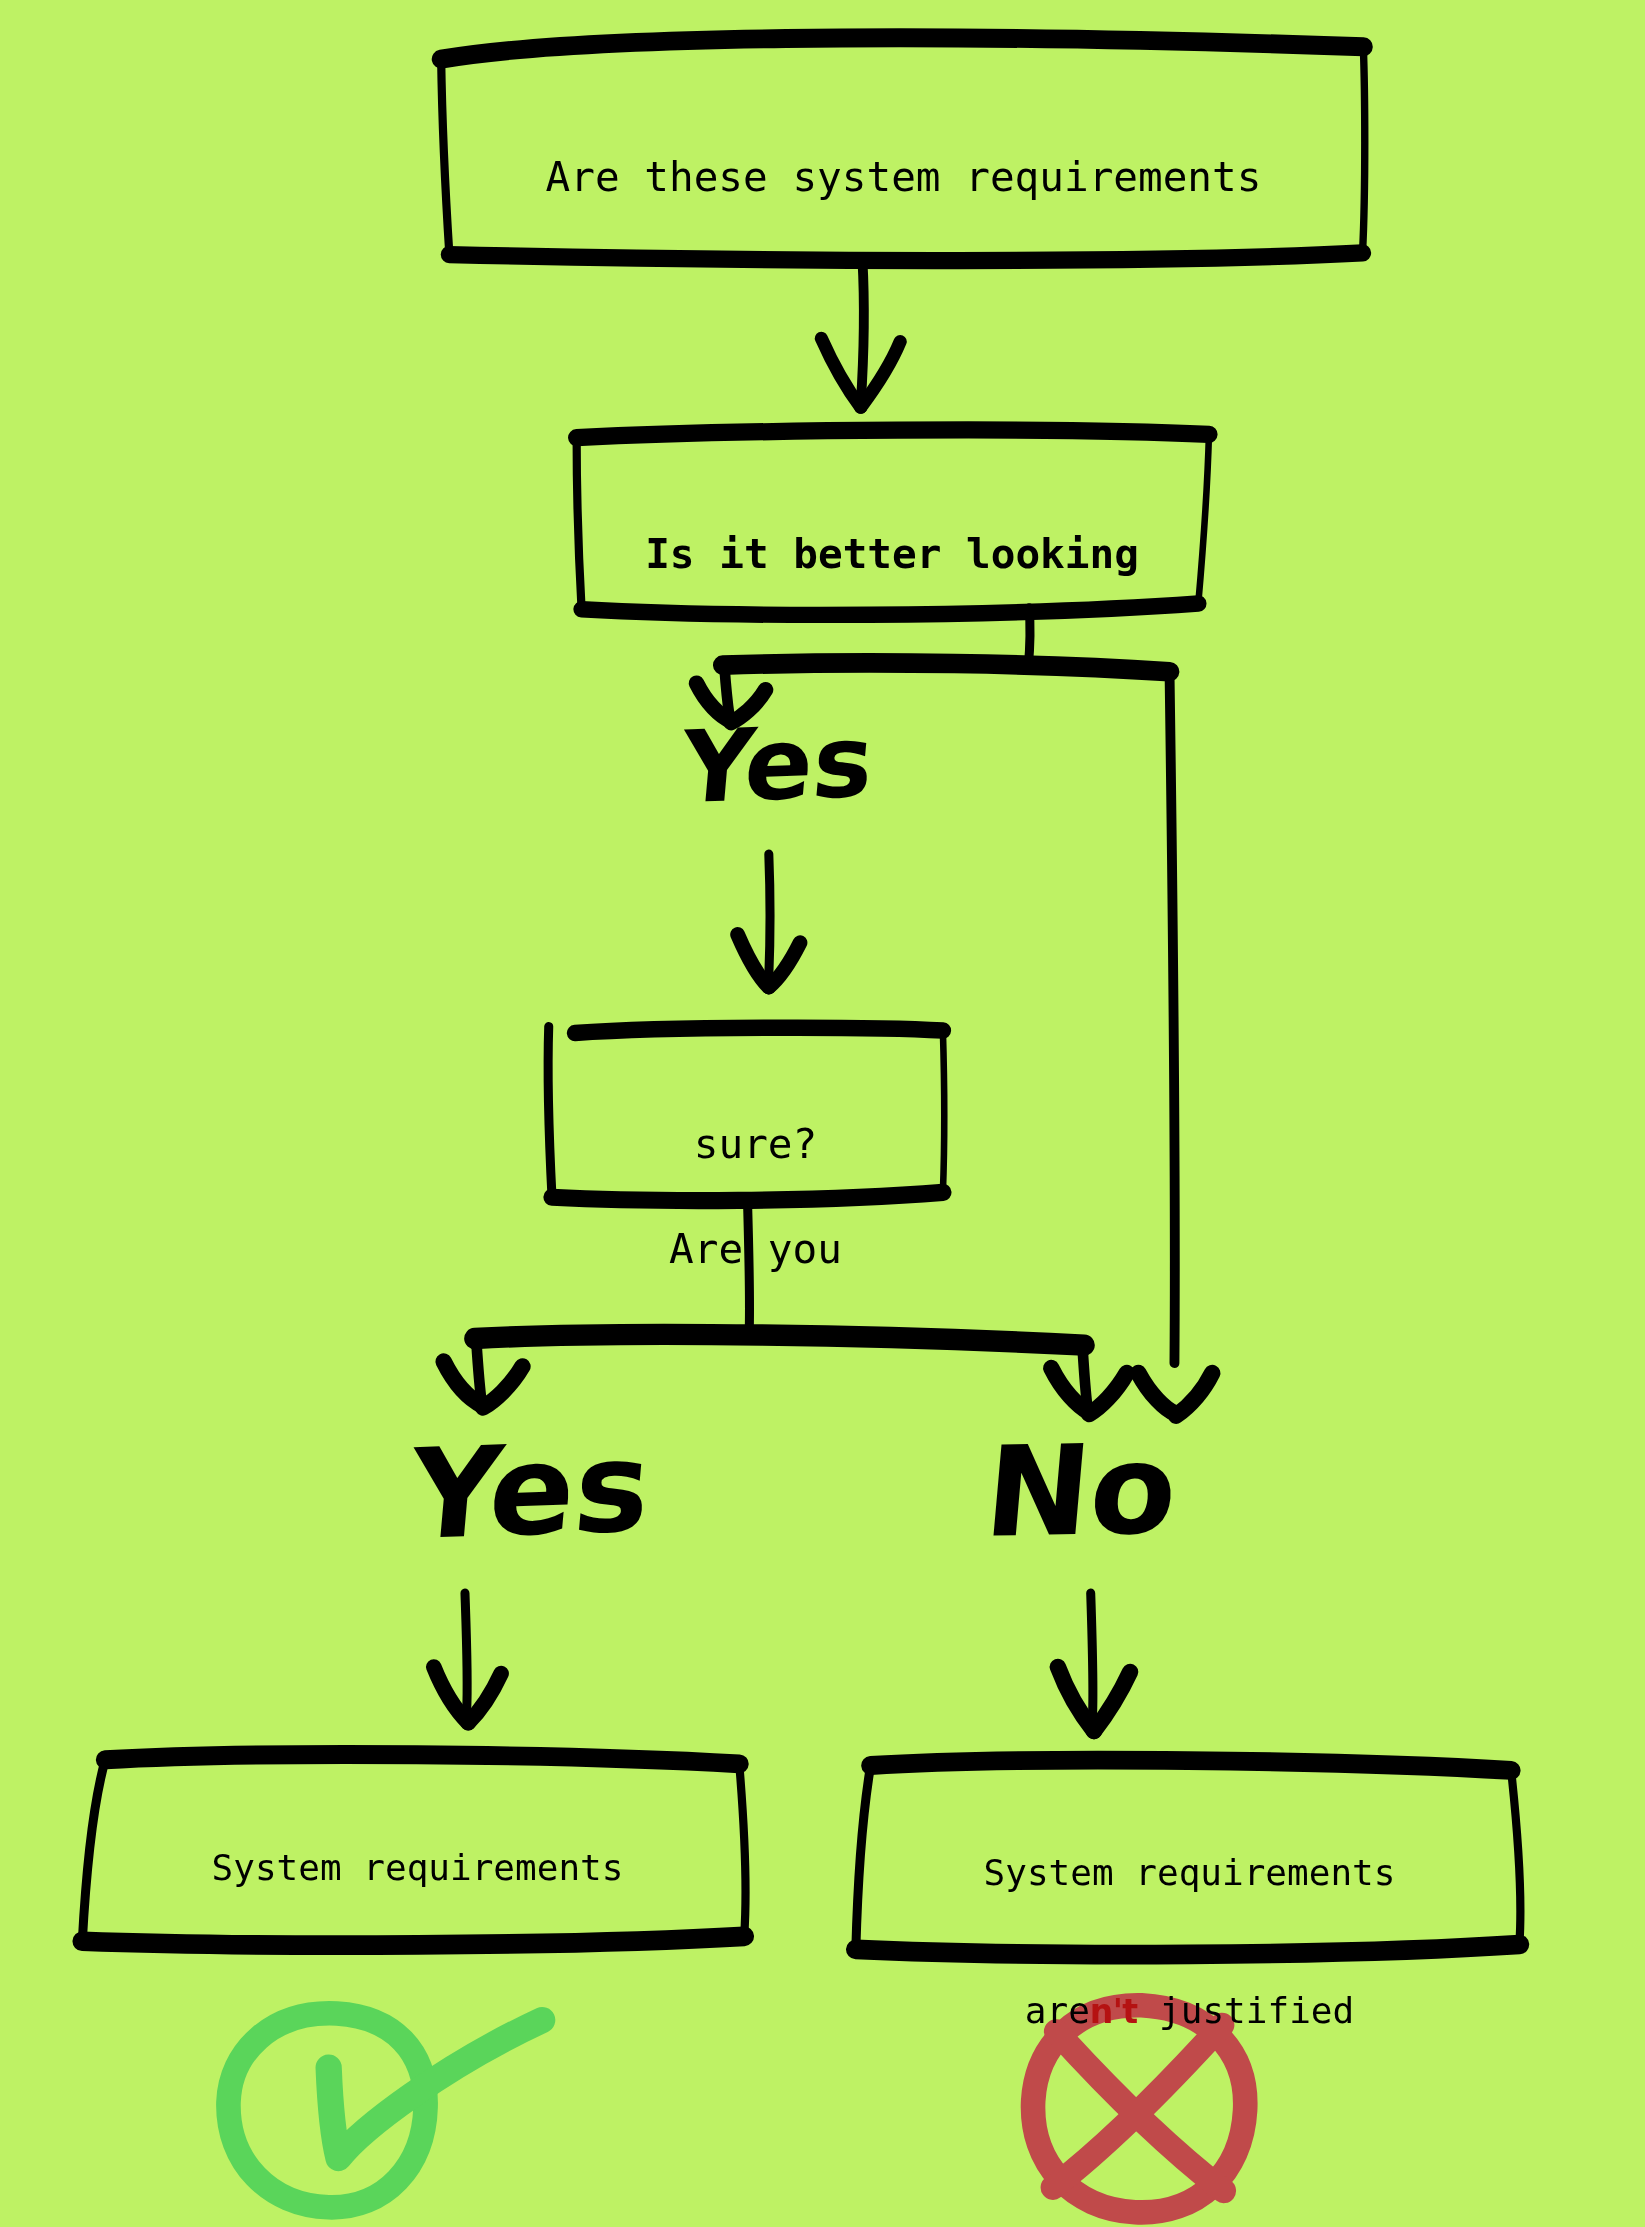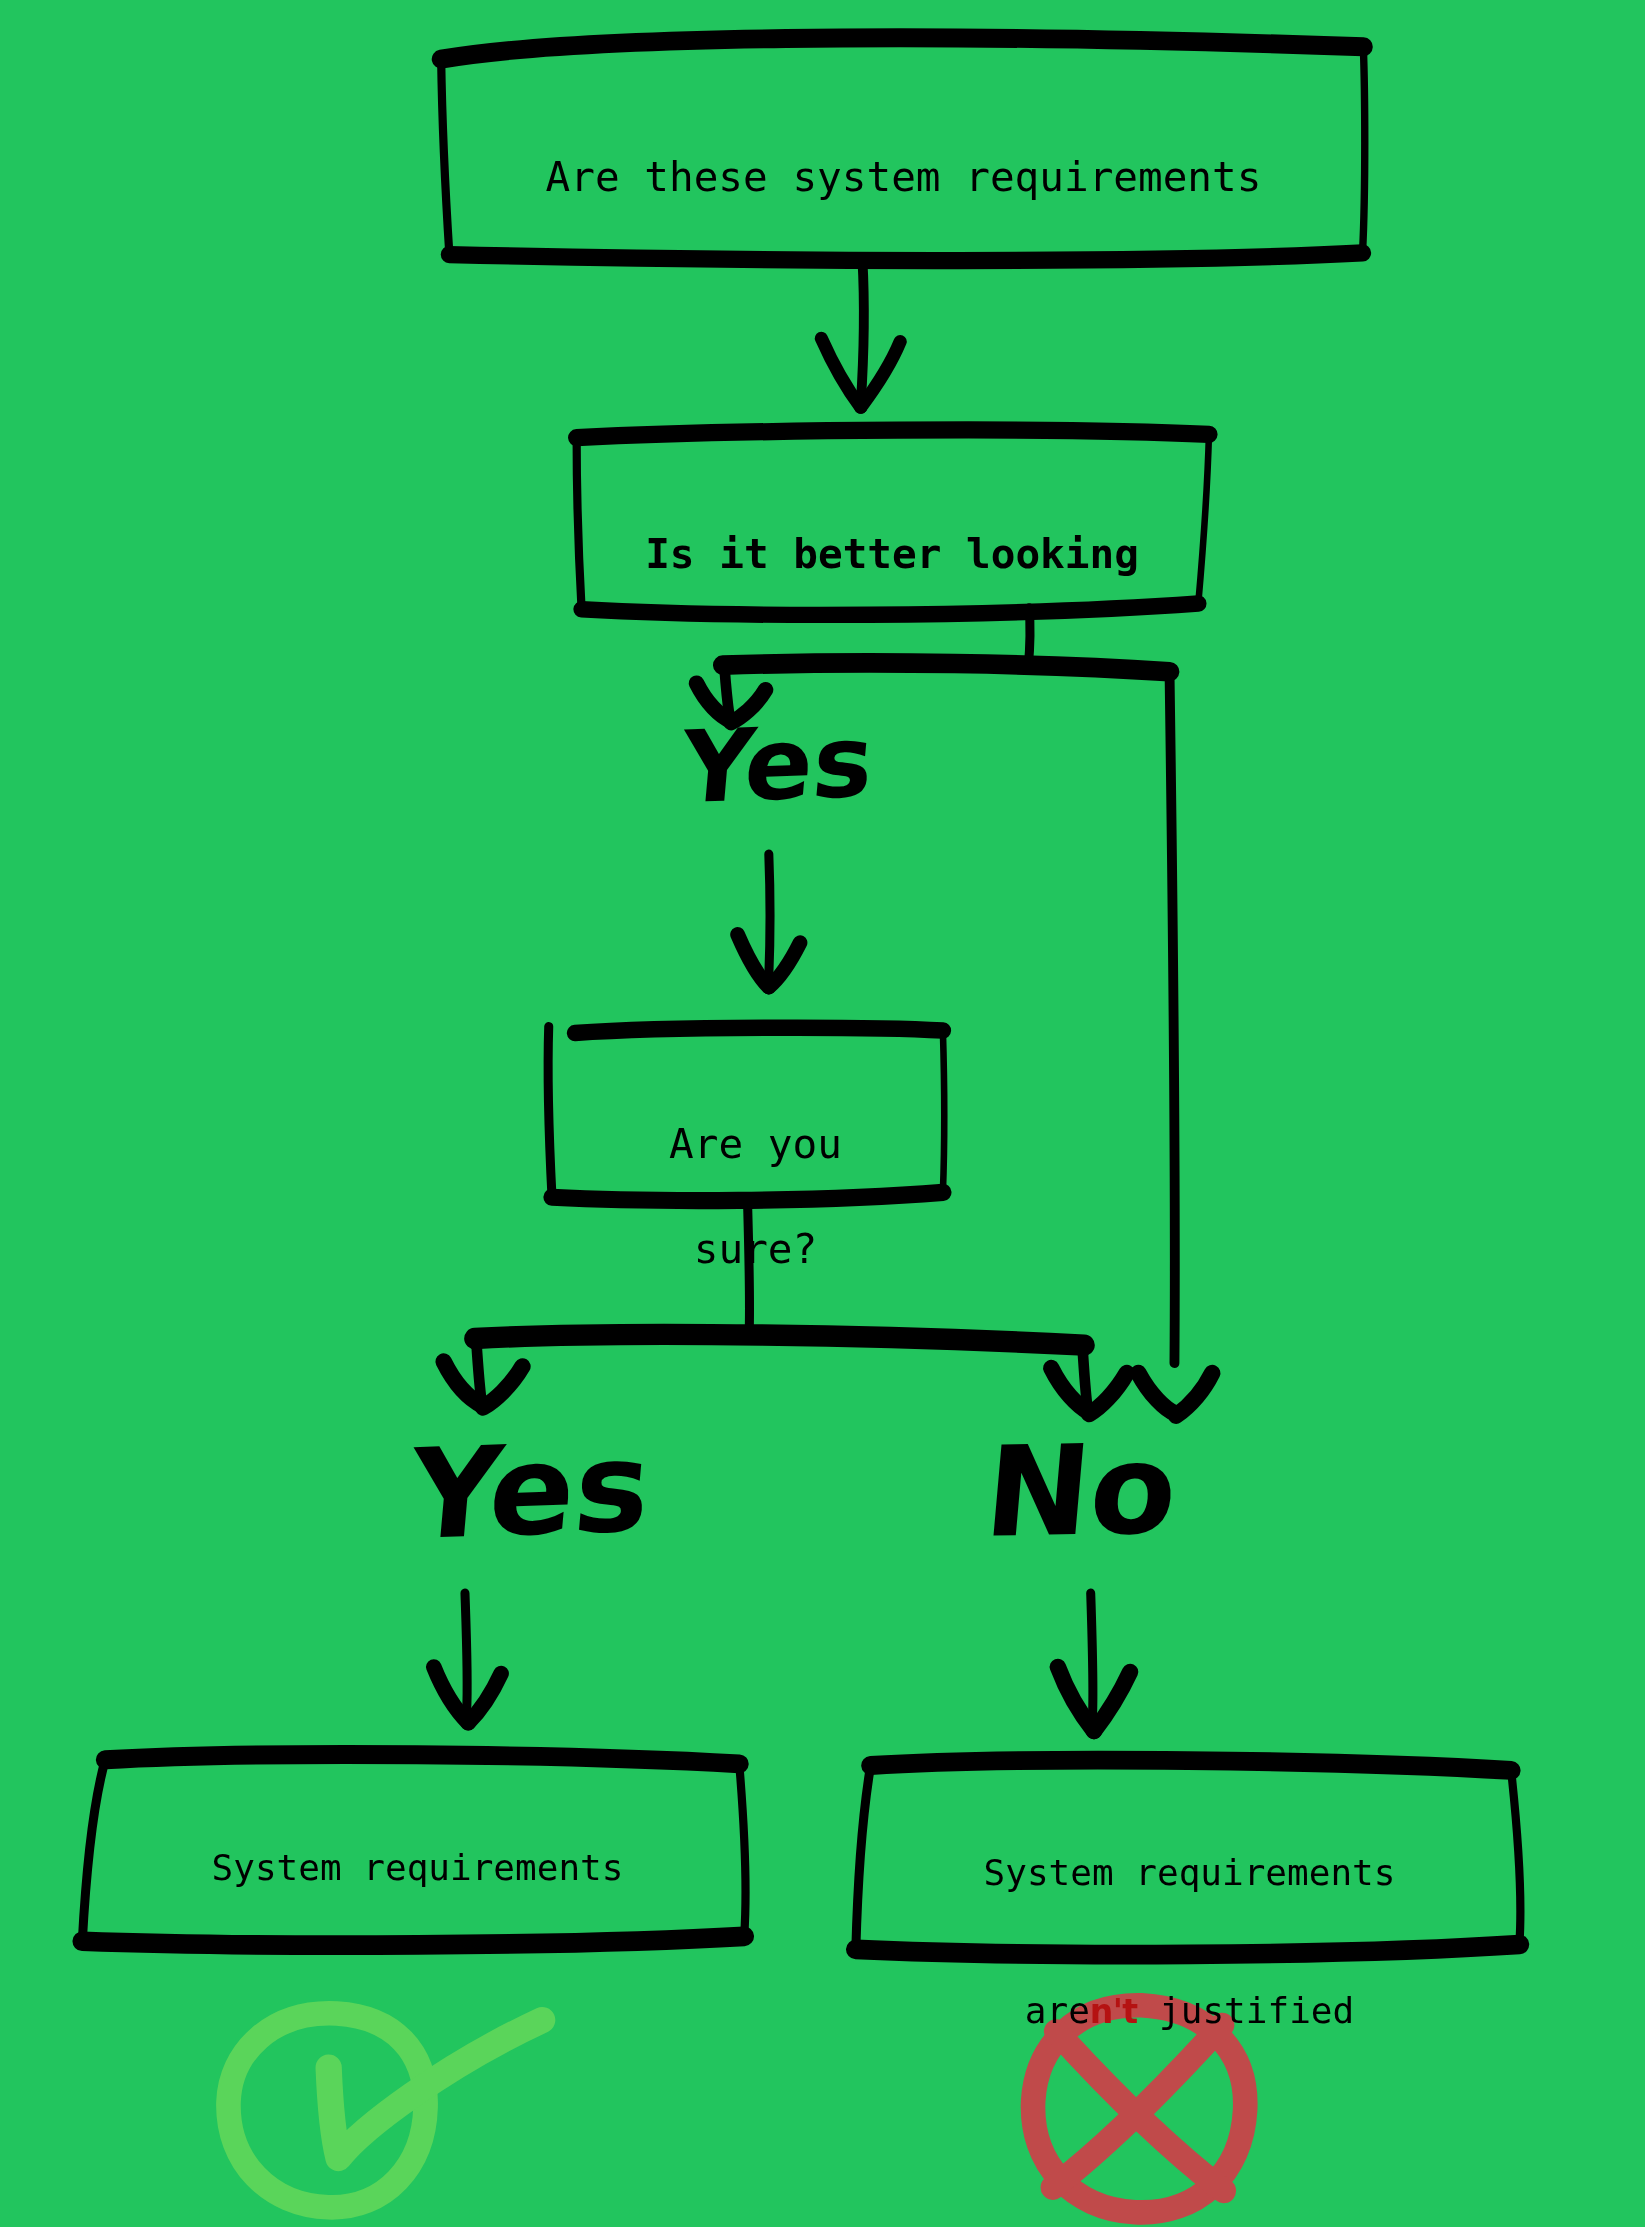--- a/index.html
+++ b/index.html
@@ -5,21 +5,21 @@
 <style>
   html, body {
     margin: 0;
     padding: 0;
     background: #ffffff;
   }
   #stage {
     position: relative;
     width: 1646px;
     height: 2227px;
-    background: #22c55e;
+    background: #bef264;
     overflow: hidden;
     font-family: "DejaVu Sans Mono", "Liberation Mono", monospace;
   }
   #sketch {
     position: absolute;
     left: 0;
     top: 0;
     width: 1646px;
     height: 2227px;
   }
@@ -158,22 +158,22 @@
 
   <div class="node-text" style="left:460px; top:99px; width:887px; font-size:41px;">
     <div>Are these system requirements</div>
   </div>
 
   <div class="node-text" style="left:588px; top:476px; width:608px; font-size:41px;font-weight:bold;">
     <div>Is it better looking</div>
   </div>
 
   <div class="node-text" style="left:575px; top:1066px; width:361px; font-size:41px;">
+    <div>sure?</div>
     <div>Are you</div>
-    <div>sure?</div>
   </div>
 
   <div class="node-text" style="left:103px; top:1799px; width:629px; font-size:36px;">
     <div>System requirements</div>
   </div>
 
   <div class="node-text" style="left:869px; top:1804px; width:641px; font-size:36px;">
     <div>System requirements</div>
     <div>
       <span>are</span><span class="neg-mark">n't</span><span> justified</span>

